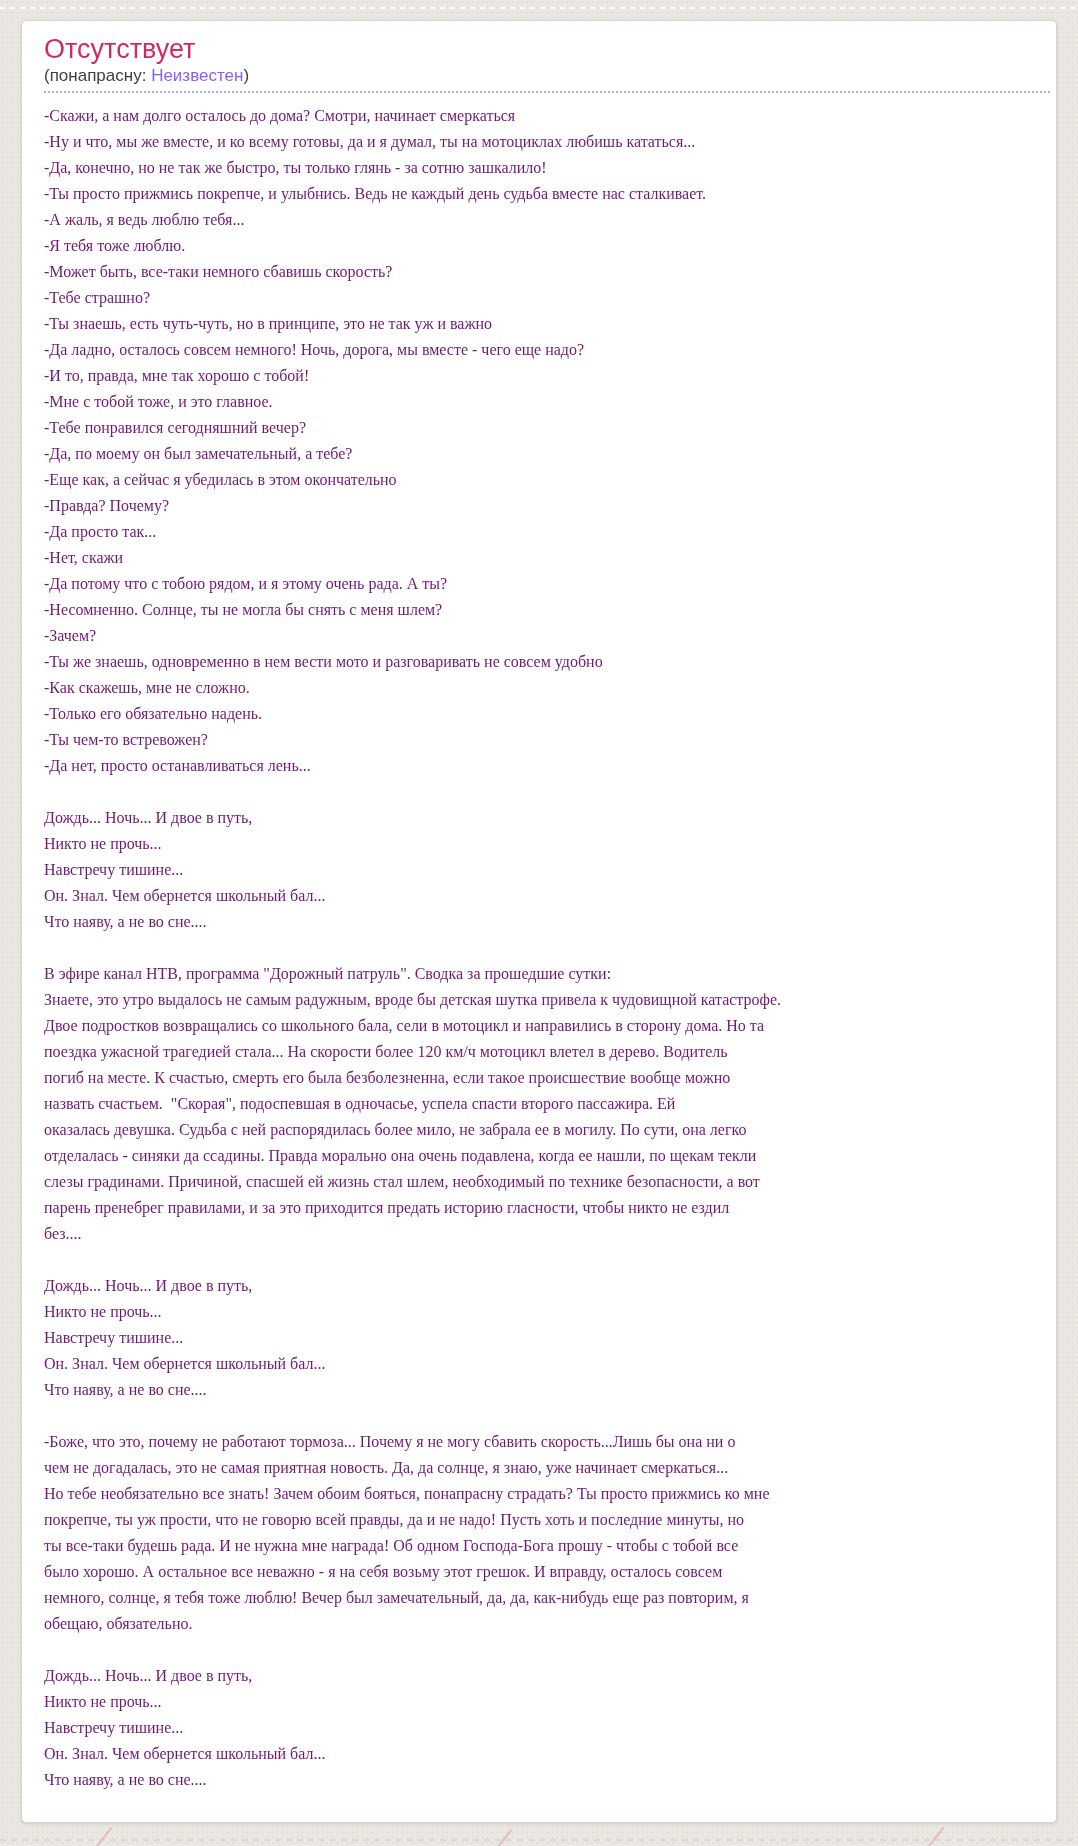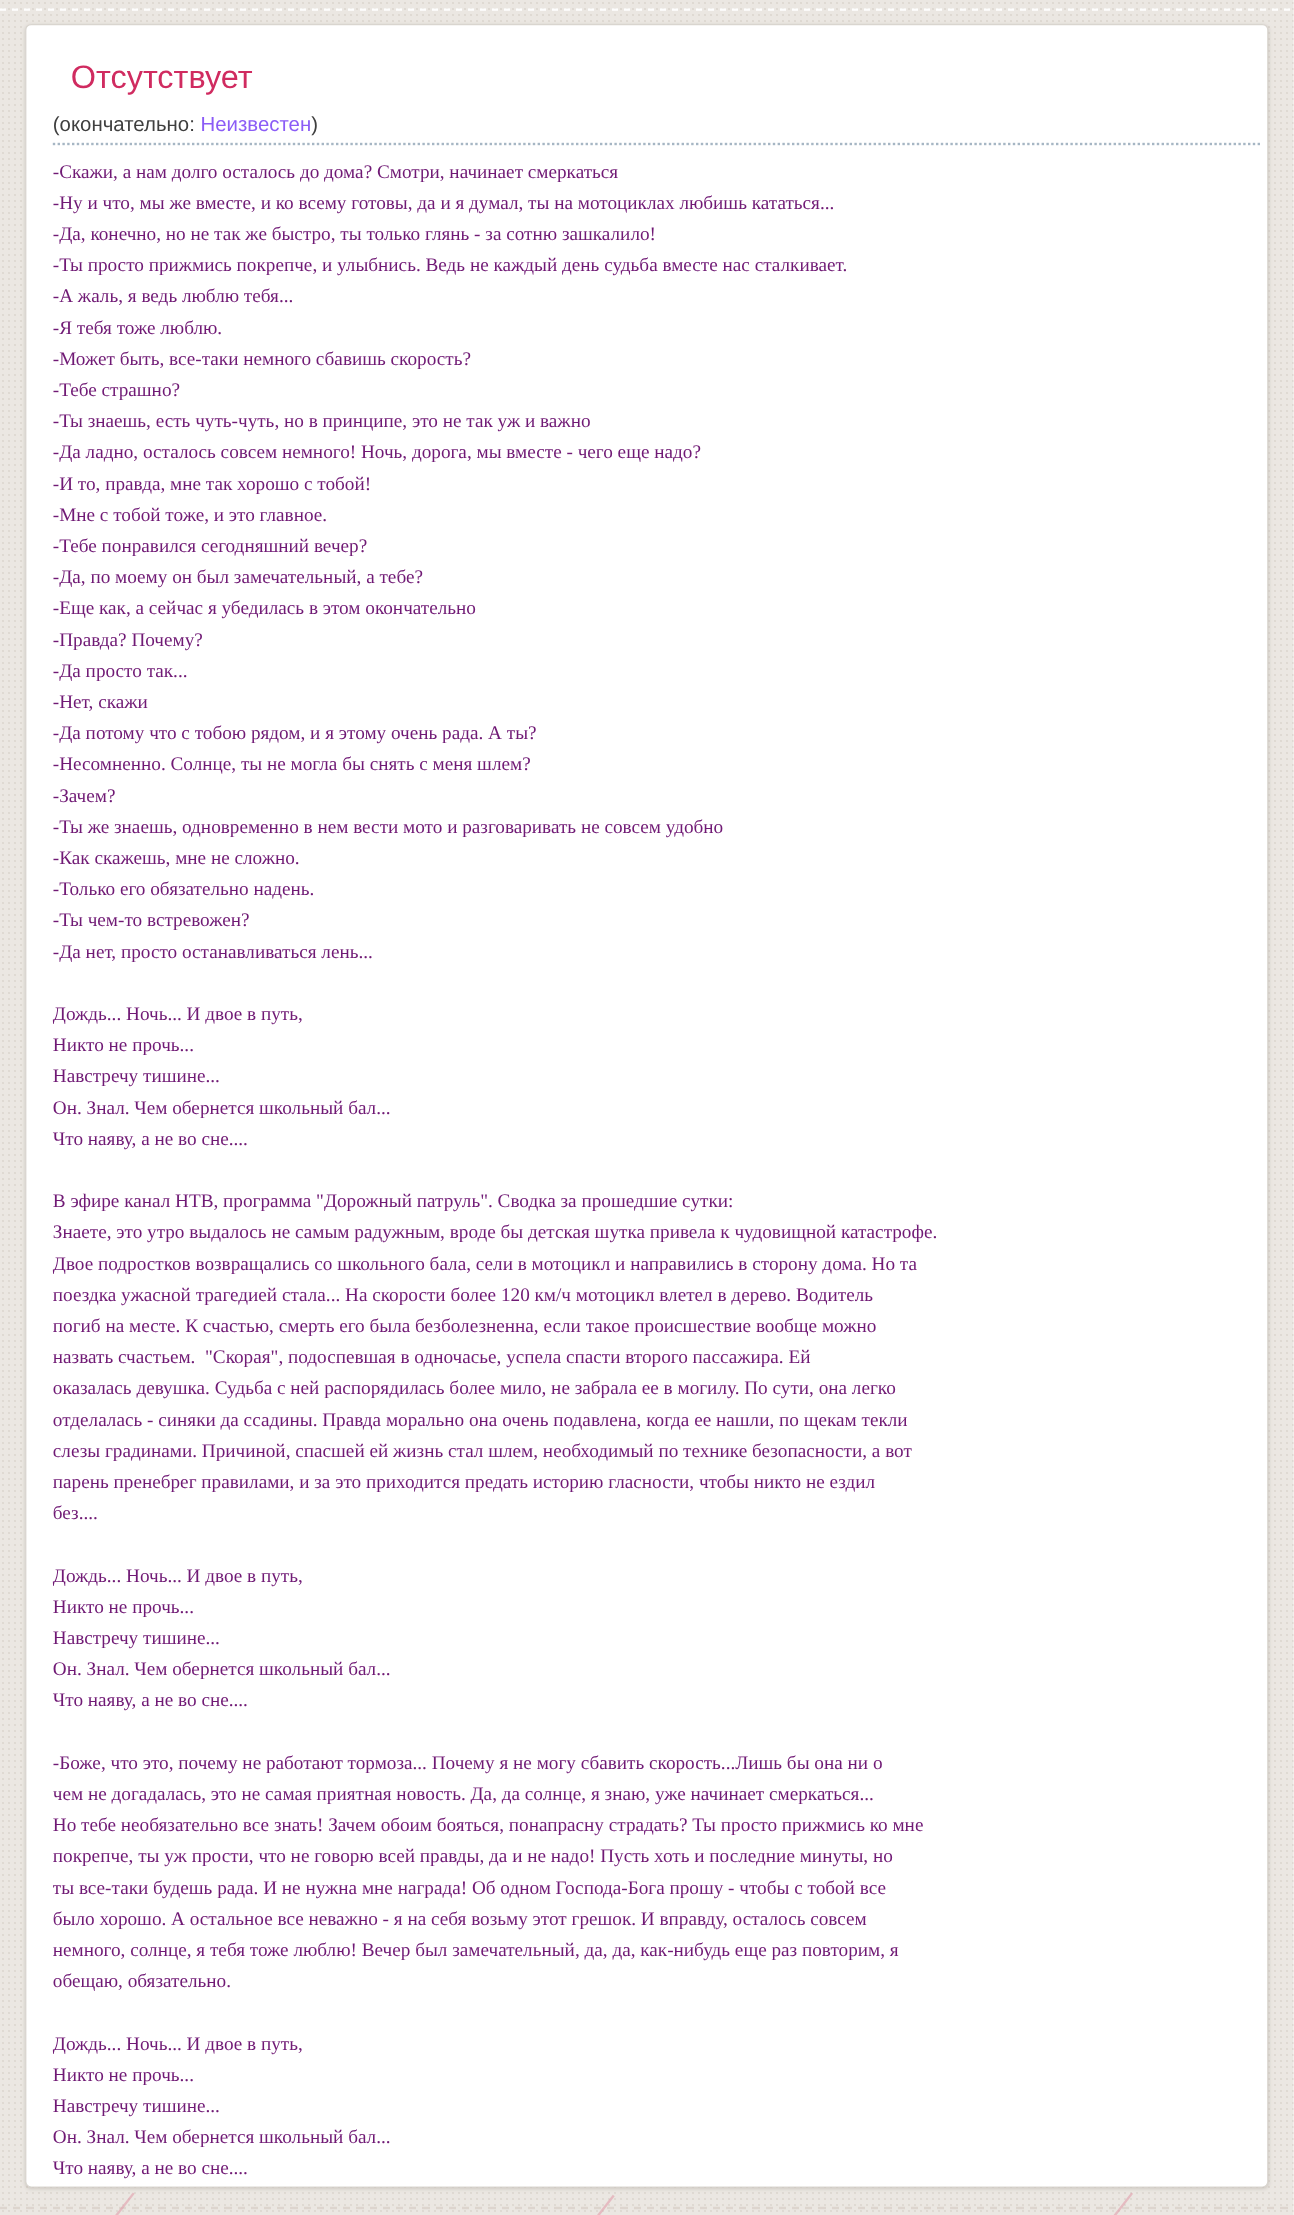--- a/index.html
+++ b/index.html
@@ -43,21 +43,21 @@
     height: 1803px;
     box-sizing: border-box;
     background: #ffffff;
     border: 1px solid #d9d5cf;
     border-radius: 5px;
     box-shadow: 0 1px 3px rgba(120,110,100,0.25);
     padding: 13px 6px 24px 22px;
     overflow: hidden;
   }
   .song-title {
-    margin: 15px;
+    margin: 0;
     font-size: 27px;
     font-weight: normal;
     line-height: 30px;
     color: #d02b60;
   }
   .artist-line {
     margin: 2px 0 0 0;
     font-size: 17px;
     line-height: 20px;
     color: #3f3f3f;
@@ -86,21 +86,21 @@
 
 <div class="texture-dash top"></div>
 <div class="texture-dash bottom"></div>
 <div class="pink-stroke" style="left:100px; top:1824px;"></div>
 <div class="pink-stroke" style="left:500px; top:1826px;"></div>
 <div class="pink-stroke" style="left:932px; top:1824px;"></div>
 
 <div class="content-card">
   <h1 class="song-title">Отсутствует</h1>
   <div class="artist-line">
-    <span>(окончательно: </span><a class="artist-link">Неизвестен</a><span>)</span>
+    <span>(понапрасну: </span><a class="artist-link">Неизвестен</a><span>)</span>
   </div>
   <div class="separator"></div>
   <div class="lyrics-text">-Скажи, а нам долго осталось до дома? Смотри, начинает смеркаться
 -Ну и что, мы же вместе, и ко всему готовы, да и я думал, ты на мотоциклах любишь кататься...
 -Да, конечно, но не так же быстро, ты только глянь - за сотню зашкалило!
 -Ты просто прижмись покрепче, и улыбнись. Ведь не каждый день судьба вместе нас сталкивает.
 -А жаль, я ведь люблю тебя...
 -Я тебя тоже люблю.
 -Может быть, все-таки немного сбавишь скорость?
 -Тебе страшно?

